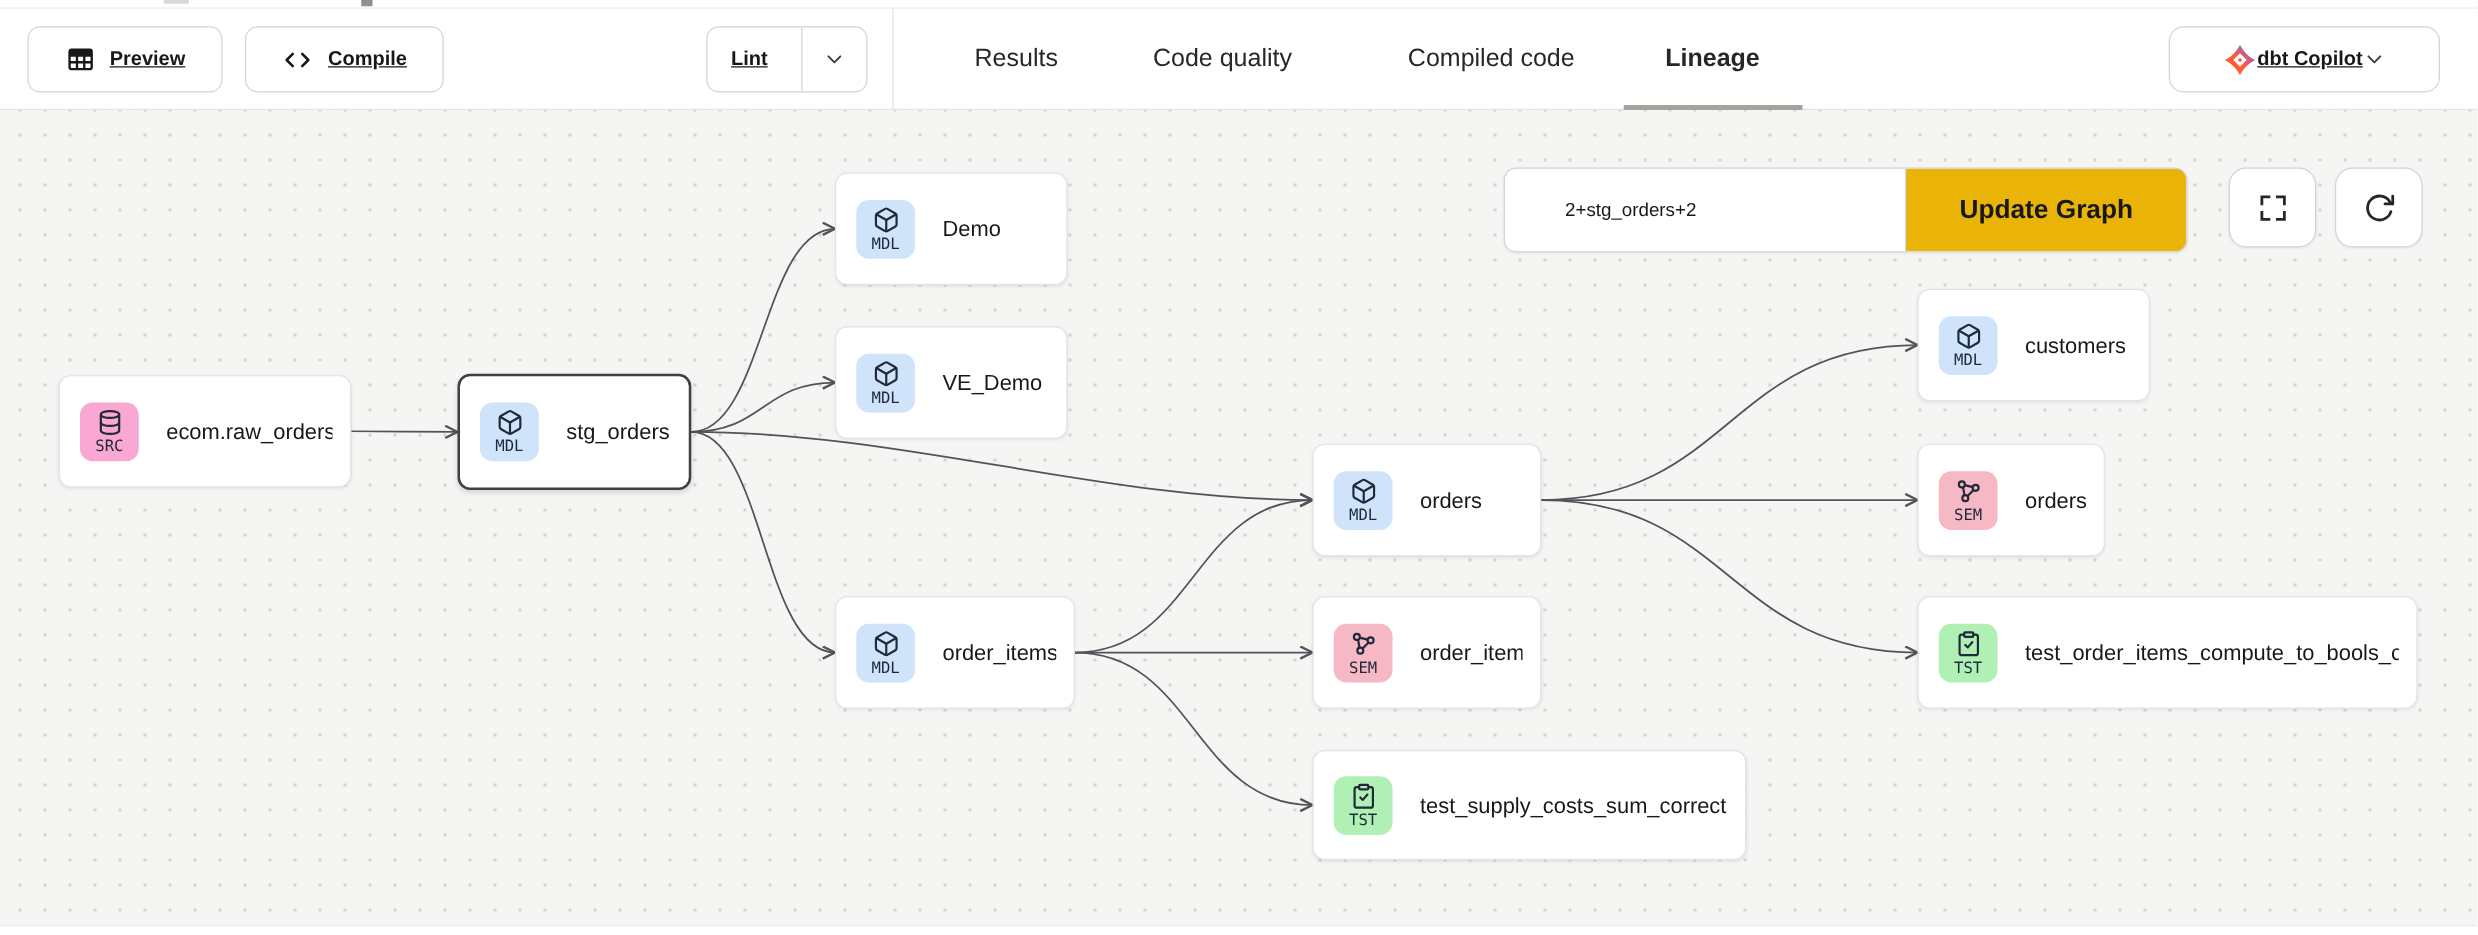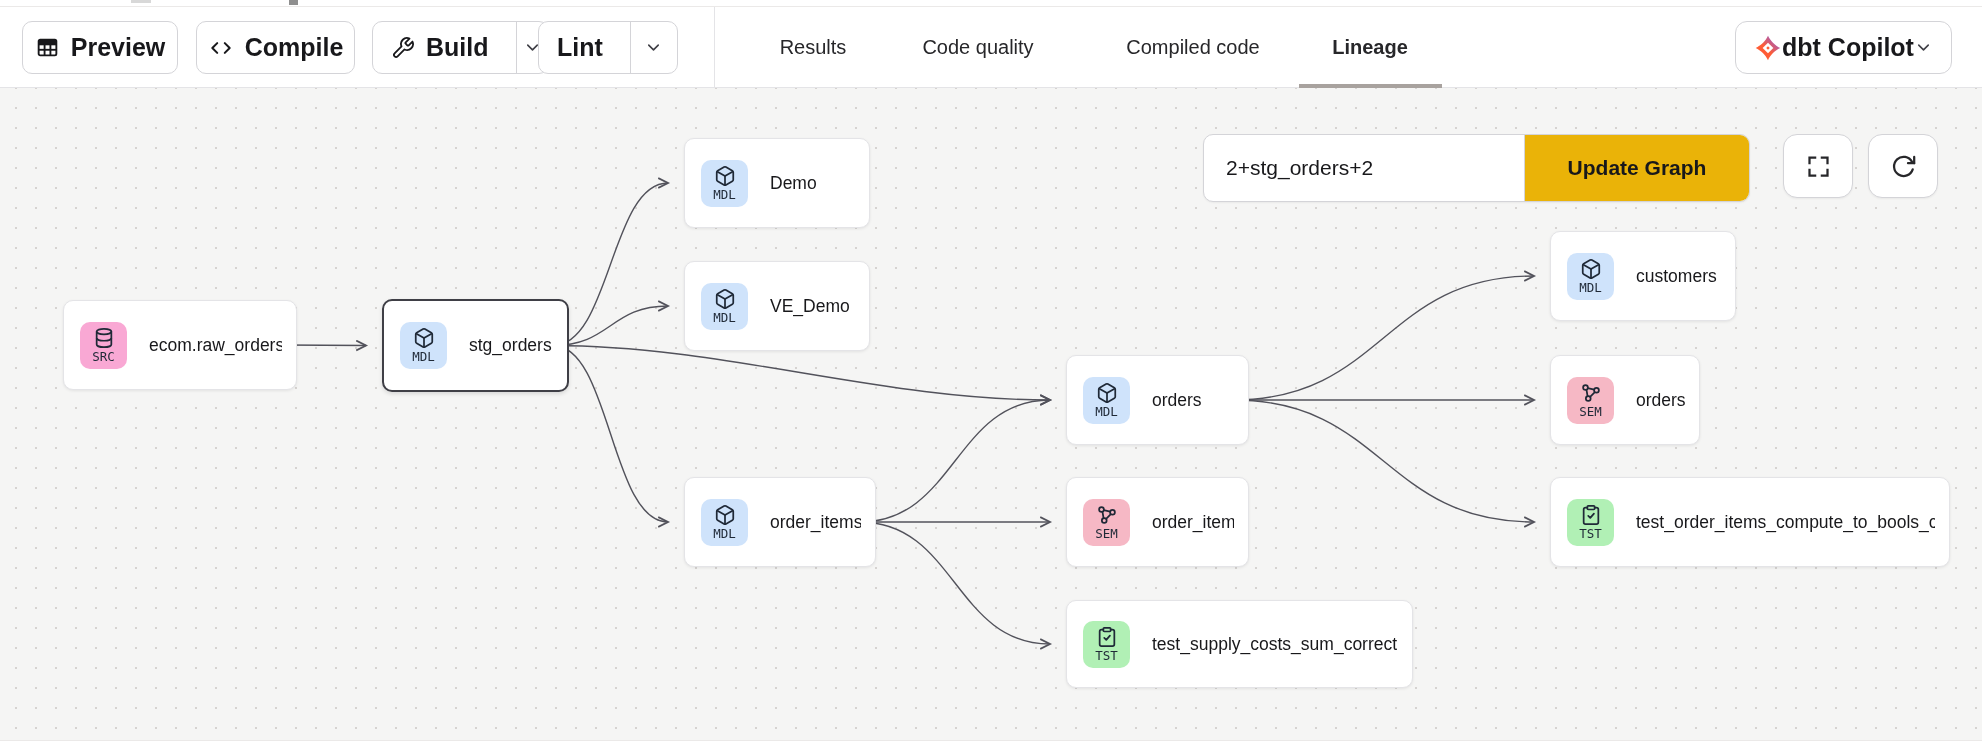--- a/index.html
+++ b/index.html
@@ -12,21 +12,21 @@
   .top-strip { position:relative; height:7px; background:#fff; border-bottom:1px solid #ebe9e8; }
   .artifact-a { position:absolute; left:131px; top:0; width:20px; height:3px; background:#d8d8d8; }
   .artifact-b { position:absolute; left:289px; top:0; width:9px; height:5px; background:#8f8f8f; }
 
   
   .header { position:relative; height:81px; background:#fff; border-bottom:1px solid #e4e4e7; }
   .btn {
     position:absolute; top:14px; height:53px; background:#fff;
     border:1px solid #d4d4d8; border-radius:10px;
     display:flex; align-items:center; justify-content:center; gap:11px;
-    font-size:25px; font-weight:600; color:#18181b; cursor:pointer; padding:0 18px;
+    font-size:16px; font-weight:600; color:#18181b; cursor:pointer; padding:0 18px;text-decoration:underline;
   }
   .btn svg { flex:0 0 auto; }
   .split { padding:0; overflow:hidden; }
   .split .main { height:100%; display:flex; align-items:center; gap:11px; padding:0 16px 0 18px; cursor:pointer; }
   .split .caret { height:100%; width:51px; display:flex; align-items:center; justify-content:center; border-left:1px solid #d4d4d8; cursor:pointer; }
   .header-divider { position:absolute; left:714px; top:0; bottom:0; width:1px; background:#e4e4e7; }
   .tab {
     position:absolute; top:0; height:100%; display:flex; align-items:center; justify-content:center;
     font-size:20px; color:#27272a; cursor:pointer; white-space:nowrap;
   }
@@ -38,37 +38,37 @@
     position:relative; height:652px; overflow:hidden; background-color:#f5f5f4;
     background-image:radial-gradient(circle, #d6d3d1 1.3px, transparent 1.4px);
     background-size:20px 20px; background-position:6px 10px;
   }
   #edges { position:absolute; left:0; top:0; pointer-events:none; }
   .edge { fill:none; stroke-width:1.4; }
 
   .node {
     position:absolute; background:#fff; border:1px solid #e4e4e7; border-radius:10px;
     box-shadow:0 1px 3px rgba(0,0,0,0.08); display:flex; align-items:center;
-    padding:0 14px 0 16px; cursor:pointer;margin-left:16px;
+    padding:0 14px 0 16px; cursor:pointer;
   }
   .node.selected { border:2px solid #3f3f46; box-shadow:0 2px 4px rgba(0,0,0,0.12); }
   .badge {
     width:47px; height:47px; border-radius:10px; flex:0 0 auto;
     display:flex; flex-direction:column; align-items:center; justify-content:center; color:#1f2937;
   }
   .badge .t { font-family:"DejaVu Sans Mono", monospace; font-size:12.5px; font-weight:500; line-height:1; margin-top:2px; }
   .node .label { margin-left:22px; font-size:17.5px; color:#18181b; white-space:nowrap; overflow:hidden; }
 
   
   .selector {
     position:absolute; left:1203px; top:46px; width:547px; height:68px;
     background:#fff; border:1px solid #d4d4d8; border-radius:10px;
     display:flex; overflow:hidden; box-shadow:0 1px 2px rgba(0,0,0,0.05);
   }
-  .selector .value { flex:1; display:flex; align-items:center; padding-left:22px; font-size:21px; color:#18181b; cursor:text; }
+  .selector .value { flex:1; display:flex; align-items:center; padding-left:22px; font-size:15px; color:#18181b; cursor:text;margin-left:26px; }
   .selector .update {
     width:225px; display:flex; align-items:center; justify-content:center;
     border-left:1px solid #d4d4d8; font-size:21px; font-weight:700; color:#18181b; background:#eab308; cursor:pointer;
   }
   .icon-btn {
     position:absolute; top:46px; width:70px; height:64px; background:#fff;
     border:1px solid #d4d4d8; border-radius:14px; display:flex; align-items:center; justify-content:center;
     cursor:pointer; box-shadow:0 1px 2px rgba(0,0,0,0.05); color:#27272a;
   }
   .fullscreen-btn { left:1783px; }
@@ -99,35 +99,22 @@
   </button>
 
   <button class="btn" style="left:196px;width:159px">
     <svg width="26" height="26" viewBox="0 0 24 24" fill="none" stroke="#18181b" stroke-width="1.9" stroke-linecap="round" stroke-linejoin="round">
       <polyline points="8.5 7.5 4 12 8.5 16.5"></polyline>
       <polyline points="15.5 7.5 20 12 15.5 16.5"></polyline>
     </svg>
     <span>Compile</span>
   </button>
 
-  <div class="btn split" style="left:372px;width:177px">
-    <div class="main">
-      <svg width="24" height="24" viewBox="0 0 24 24" fill="none" stroke="#18181b" stroke-width="1.8" stroke-linecap="round" stroke-linejoin="round">
-        <path d="M14.7 6.3a1 1 0 0 0 0 1.4l1.6 1.6a1 1 0 0 0 1.4 0l3.77-3.77a6 6 0 0 1-7.94 7.94l-6.91 6.91a2.12 2.12 0 0 1-3-3l6.91-6.91a6 6 0 0 1 7.94-7.94l-3.76 3.76z"></path>
-      </svg>
-      <span>Build</span>
-    </div>
-    <div class="caret">
-      <svg width="19" height="19" viewBox="0 0 24 24" fill="none" stroke="#3f3f46" stroke-width="2" stroke-linecap="round" stroke-linejoin="round">
-          <polyline points="6 9 12 15 18 9"></polyline>
-        </svg>
-    </div>
-  </div>
-
-  <div class="btn split" style="left:538px;width:140px">
+
+  <div class="btn split" style="left:565px;width:129px">
     <div class="main">
       <span>Lint</span>
     </div>
     <div class="caret">
       <svg width="19" height="19" viewBox="0 0 24 24" fill="none" stroke="#3f3f46" stroke-width="2" stroke-linecap="round" stroke-linejoin="round">
           <polyline points="6 9 12 15 18 9"></polyline>
         </svg>
     </div>
   </div>
 

